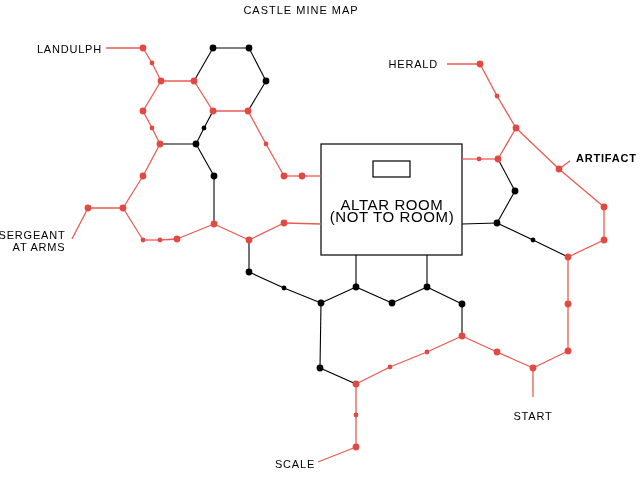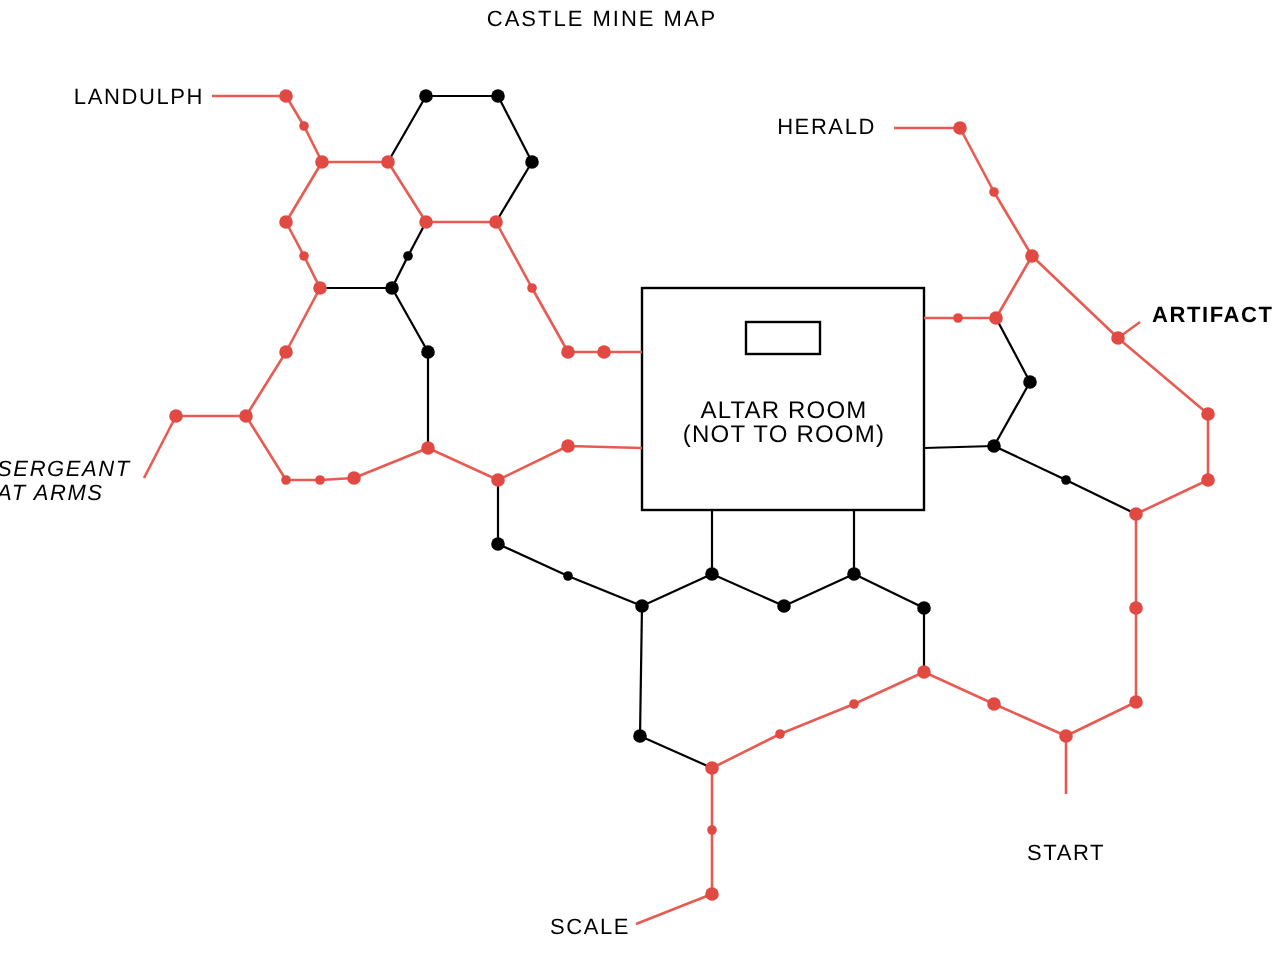--- a/index.html
+++ b/index.html
@@ -26,21 +26,21 @@
     transform:translate(-50%,-50%);
     font-size:11px;
     letter-spacing:1px;
     white-space:nowrap;
   }
   .altar-label{
     position:absolute;
     left:392px;top:211px;
     transform:translate(-50%,-50%);
     text-align:center;
-    font-size:12px;
+    font-size:15px;
     line-height:12px;
     letter-spacing:0.6px;
     white-space:nowrap;
   }
 </style>
 </head>
 <body>
 
 <div class="stage">
 
@@ -177,23 +177,23 @@
       <circle cx="515" cy="191" r="3.4" fill="#000000"></circle>
       <circle cx="497" cy="223" r="3.4" fill="#000000"></circle>
       <circle cx="533" cy="240" r="2.4" fill="#000000"></circle>
     </svg>
 
   <div class="map-title">CASTLE MINE MAP</div>
 
   <div class="map-label" style="left: 102px; top: 49px; text-align: center; transform: translate(-100%, -50%);">LANDULPH</div>
   <div class="map-label" style="left: 438px; top: 64px; text-align: right; transform: translate(-100%, -50%); padding-left: 24px;">HERALD</div>
   <div class="map-label" style="left: 576px; top: 158px; text-align: left; transform: translate(0px, -50%); font-weight: bold;">ARTIFACT</div>
-  <div class="map-label" style="left: 32px; top: 241px; text-align: left; transform: translate(-50%, -50%); font-style: italic;">SERGEANT
+  <div class="map-label" style="left: 32px; top: 241px; text-align: right; transform: translate(-50%, -50%);">SERGEANT
 AT ARMS</div>
-  <div class="map-label" style="left: 533px; top: 427px; text-align: center; transform: translate(-50%, -50%);">START</div>
+  <div class="map-label" style="left: 533px; top: 416px; text-align: center; transform: translate(-50%, -50%);">START</div>
   <div class="map-label" style="left: 295px; top: 464px; text-align: center; transform: translate(-50%, -50%);">SCALE</div>
 
   <div class="altar-label">
     <div>ALTAR ROOM</div>
     <div>(NOT TO ROOM)</div>
   </div>
 
 </div>
 
 </body></html>

